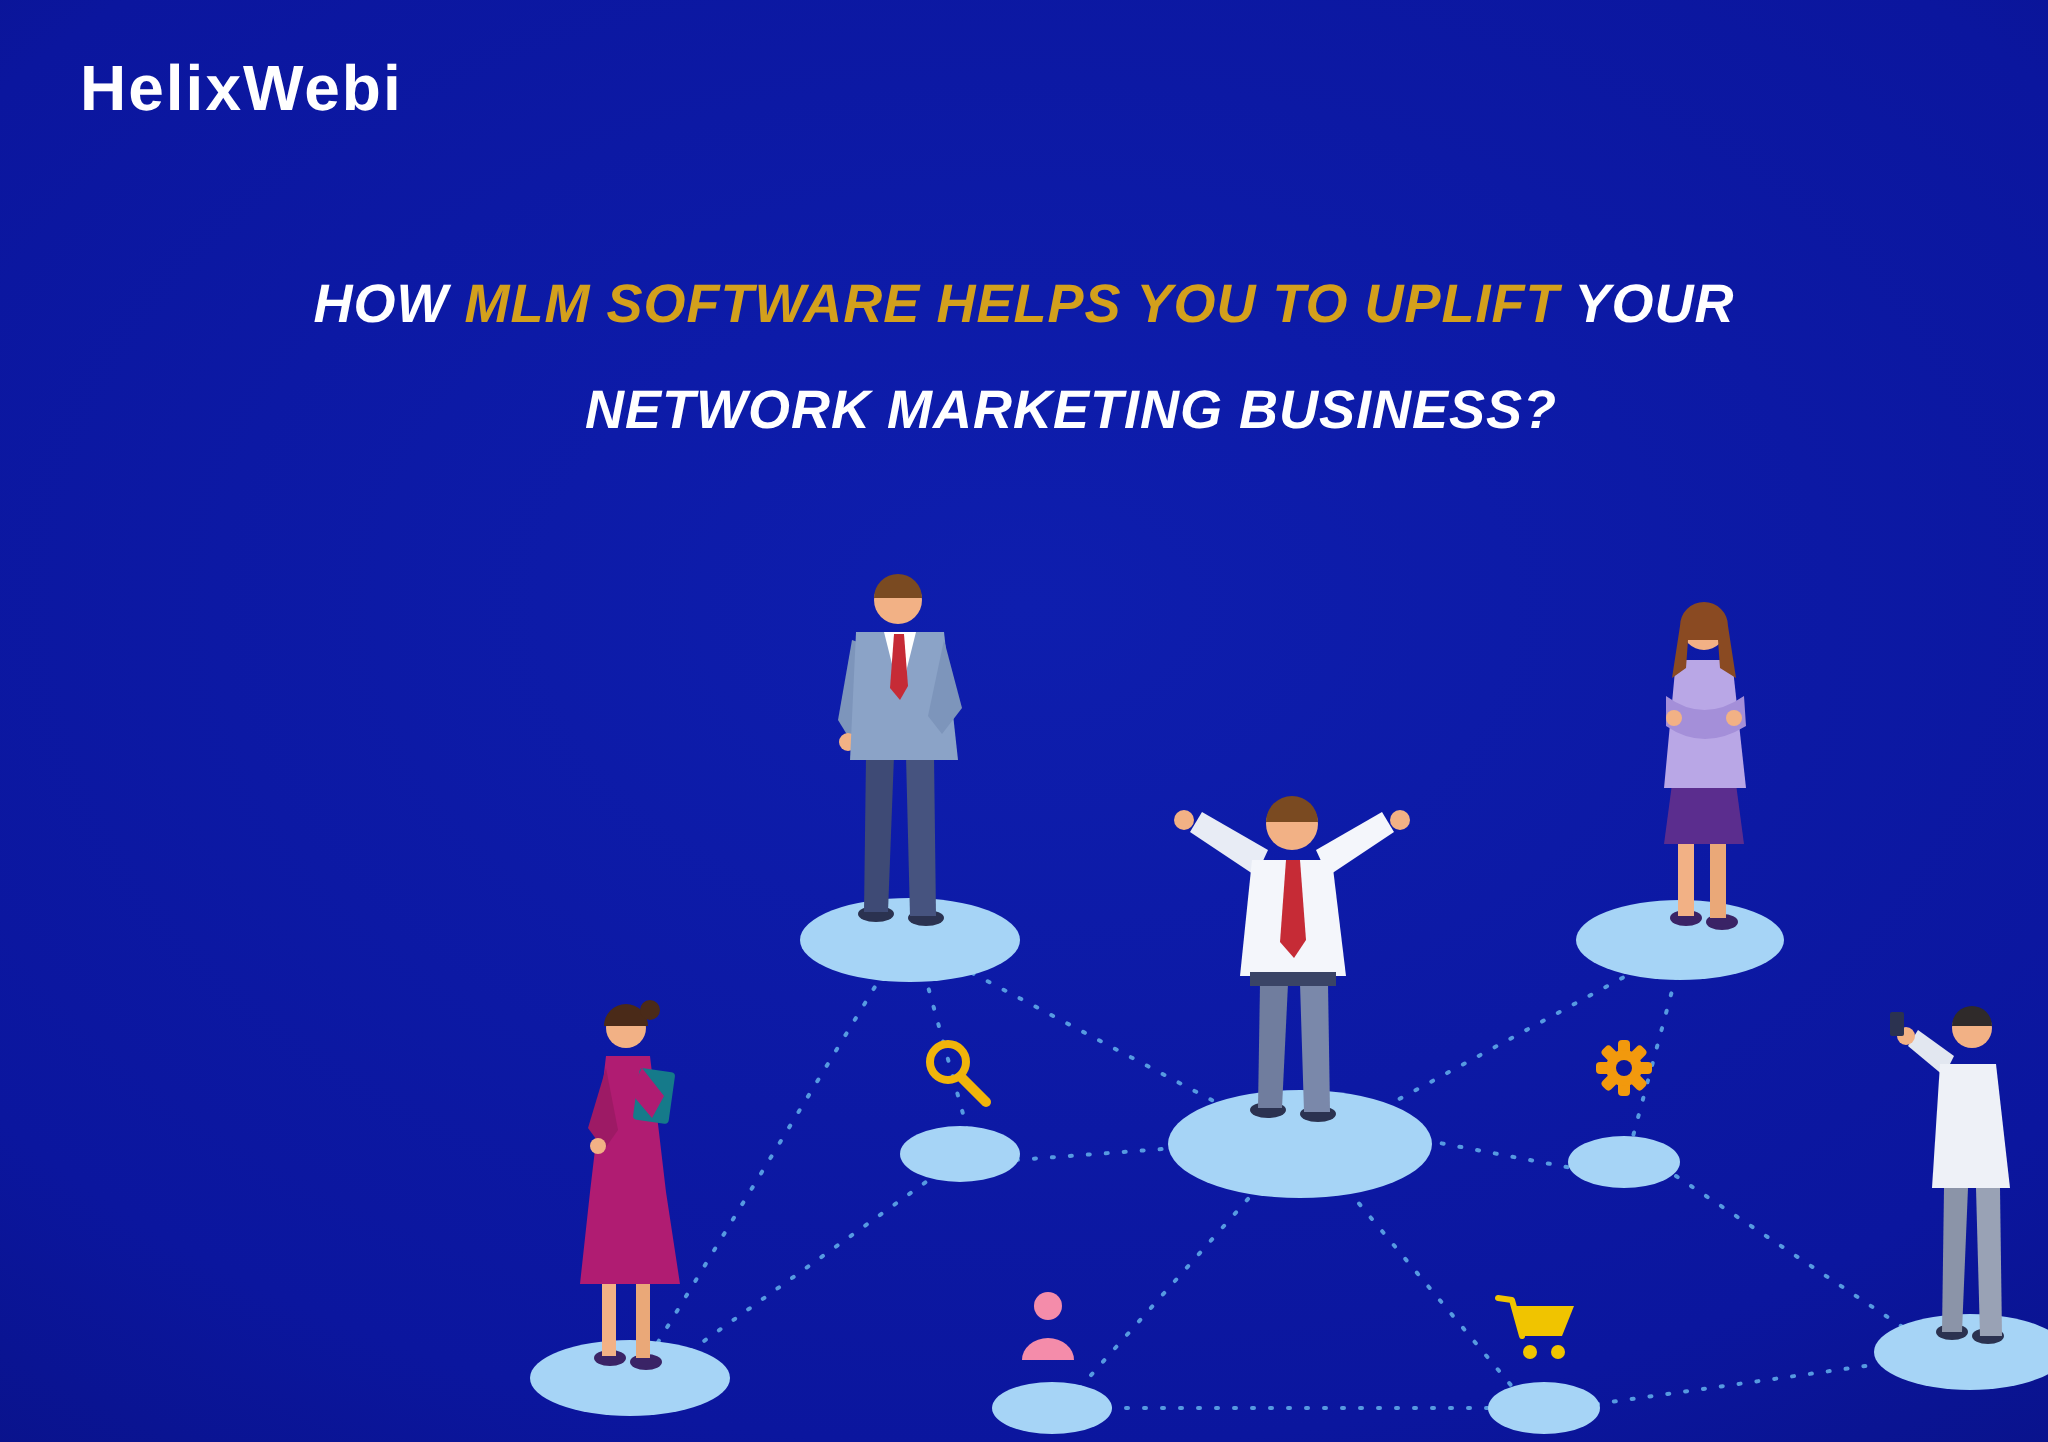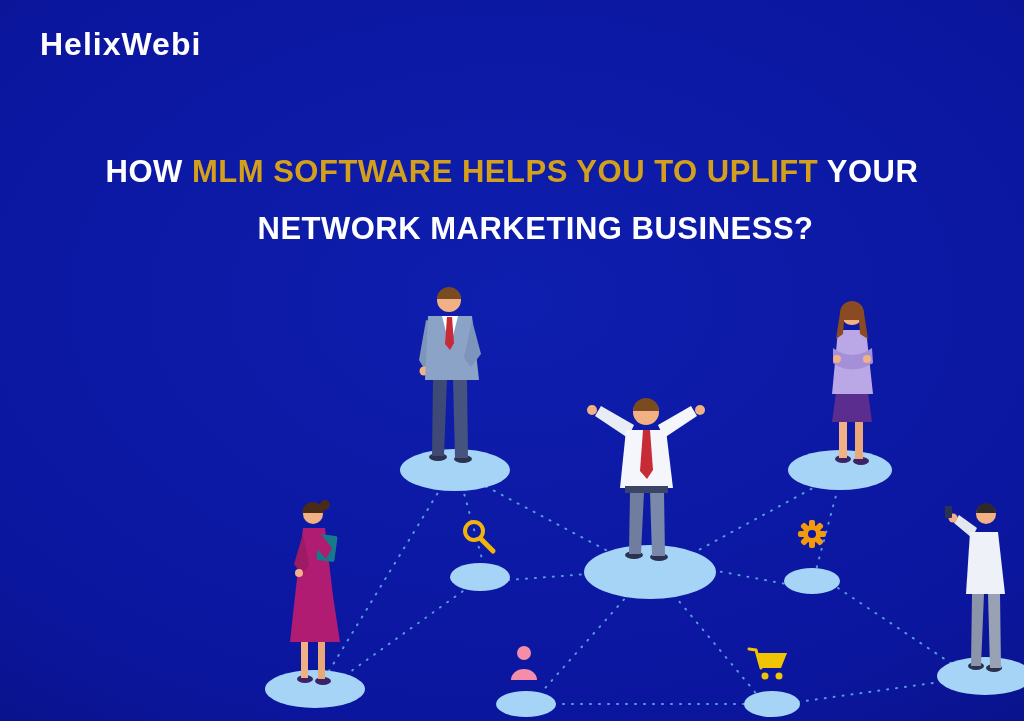--- a/index.html
+++ b/index.html
@@ -9,24 +9,24 @@
     overflow:hidden;
     background:radial-gradient(140% 130% at 50% 42%, #0e1eae 0%, #0b169e 45%, #070e70 78%, #040947 100%);
     font-family:"Liberation Sans", sans-serif;
   }
   .logo{
     position:absolute;top:26px;left:40px;
     font-size:32px;font-weight:bold;letter-spacing:1px;
     color:#ffffff;
   }
   .heading{
-    position:absolute;top:156px;left:0;width:100%;
+    position:absolute;top:139px;left:0;width:100%;
     margin:0;text-align:center;
-    font-size:31px;font-weight:800;letter-spacing:0.5px;
-    color:#ffffff;line-height:1.0;
+    font-size:27px;font-weight:800;letter-spacing:0.5px;
+    color:#ffffff;line-height:1.0;font-style:italic;
   }
   .heading .line{display:block;}
   .heading .line2{margin-top:26px;padding-left:47px;}
   .gold{color:#d3a01c;}
   .white{color:#ffffff;}
   .illustration{position:absolute;top:0;left:0;width:1024px;height:721px;}
   svg{display:block;}
 </style>
 </head>
 <body>

